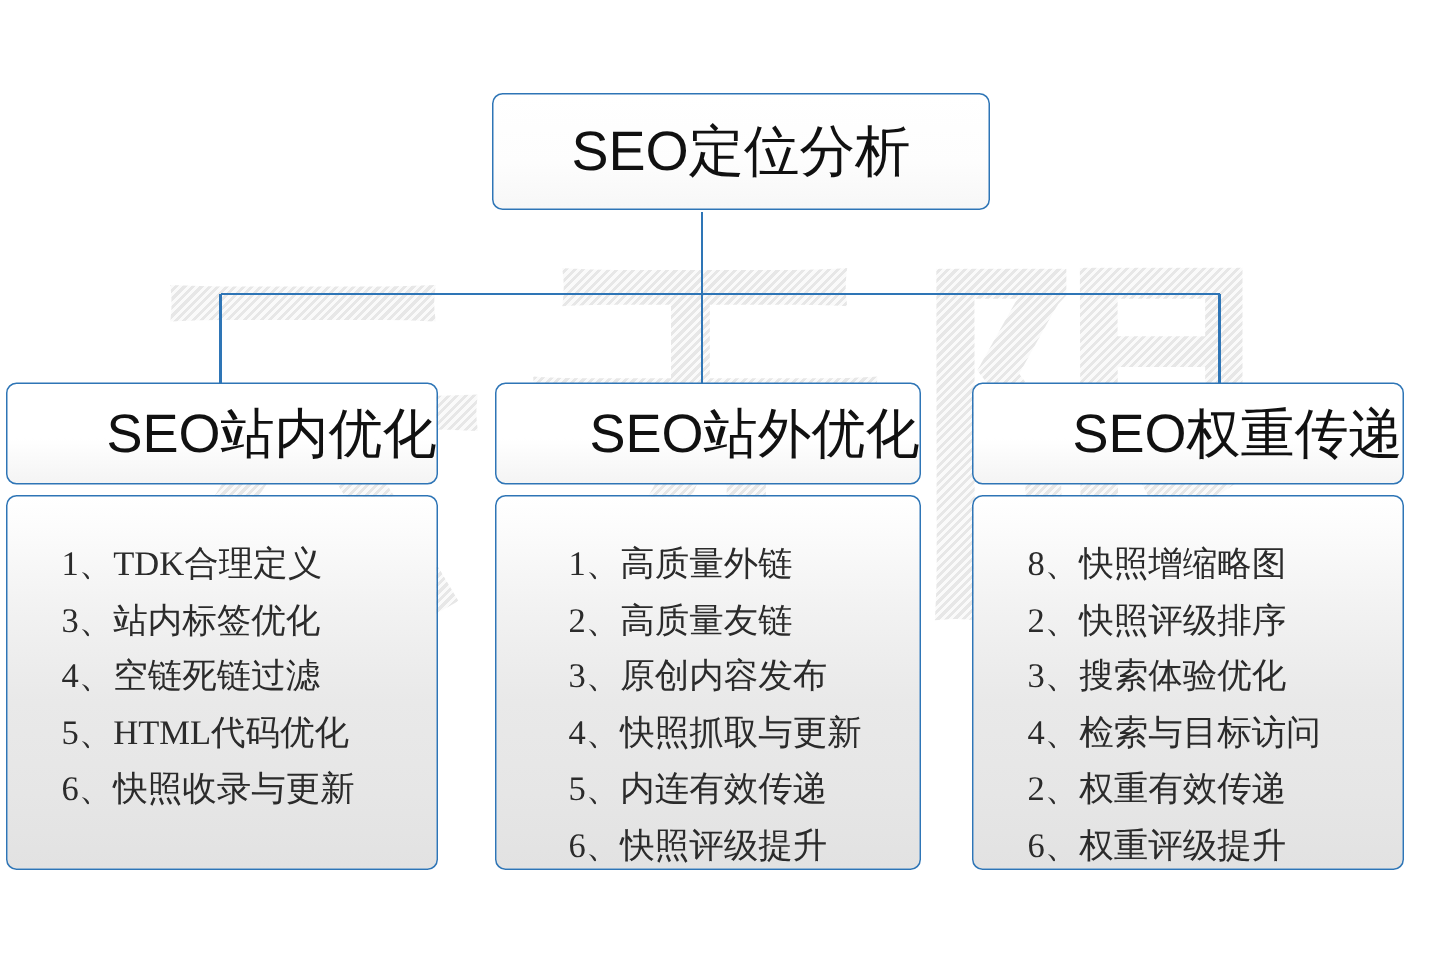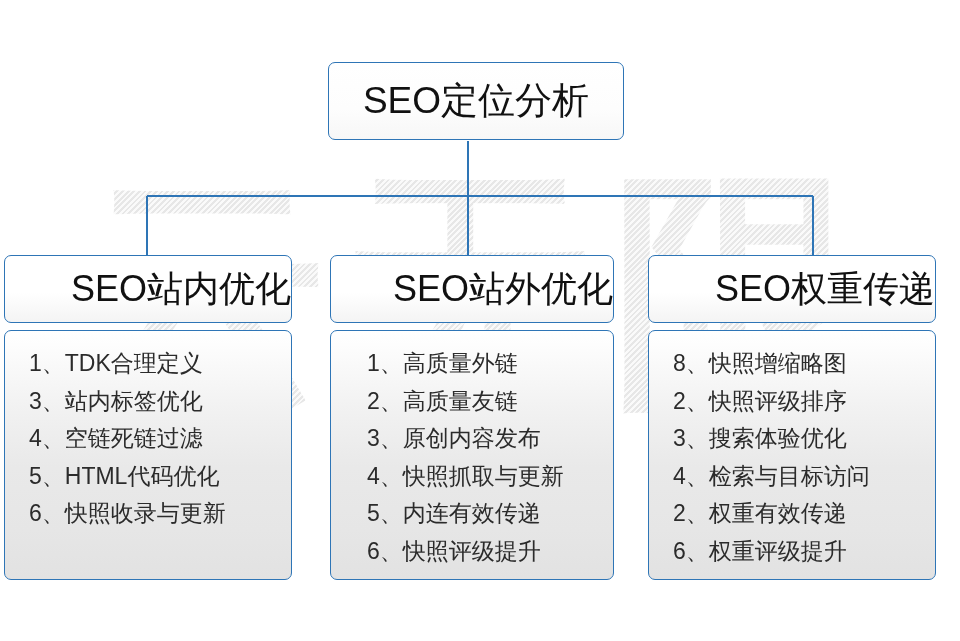--- a/index.html
+++ b/index.html
@@ -62,21 +62,21 @@
 
   
   .node {
     position: absolute;
     z-index: 2;
     box-sizing: border-box;
   }
   .root-box {
     left: 328px;
     top: 62px;
-    width: 296px;
+    width: 332px;
     height: 78px;
     border: 1.3px solid #2E75B6;
     border-radius: 7px;
     background: linear-gradient(180deg, #ffffff 0%, #fdfdfd 60%, #f7f7f7 100%);
     display: flex;
     align-items: center;
     justify-content: center;
   }
   .root-title {
     font-size: 37px;
@@ -113,22 +113,23 @@
         #fcfcfc 8%,
         #f2f2f2 30%,
         #e9e9e9 55%,
         #e6e6e6 80%,
         #e2e2e2 100%);
     padding: 14px 0 0 0;
     overflow: hidden;
   }
   .item-list {
     list-style: none;
-    margin: 0;
+    margin: 12px;
     padding: 0;
+    font-family: Liberation Serif, serif;
   }
   .item-list li {
     font-size: 23px;
     line-height: 37.5px;
     color: #2b2b2b;
     white-space: nowrap;
     font-weight: 400;
   }
 
   

